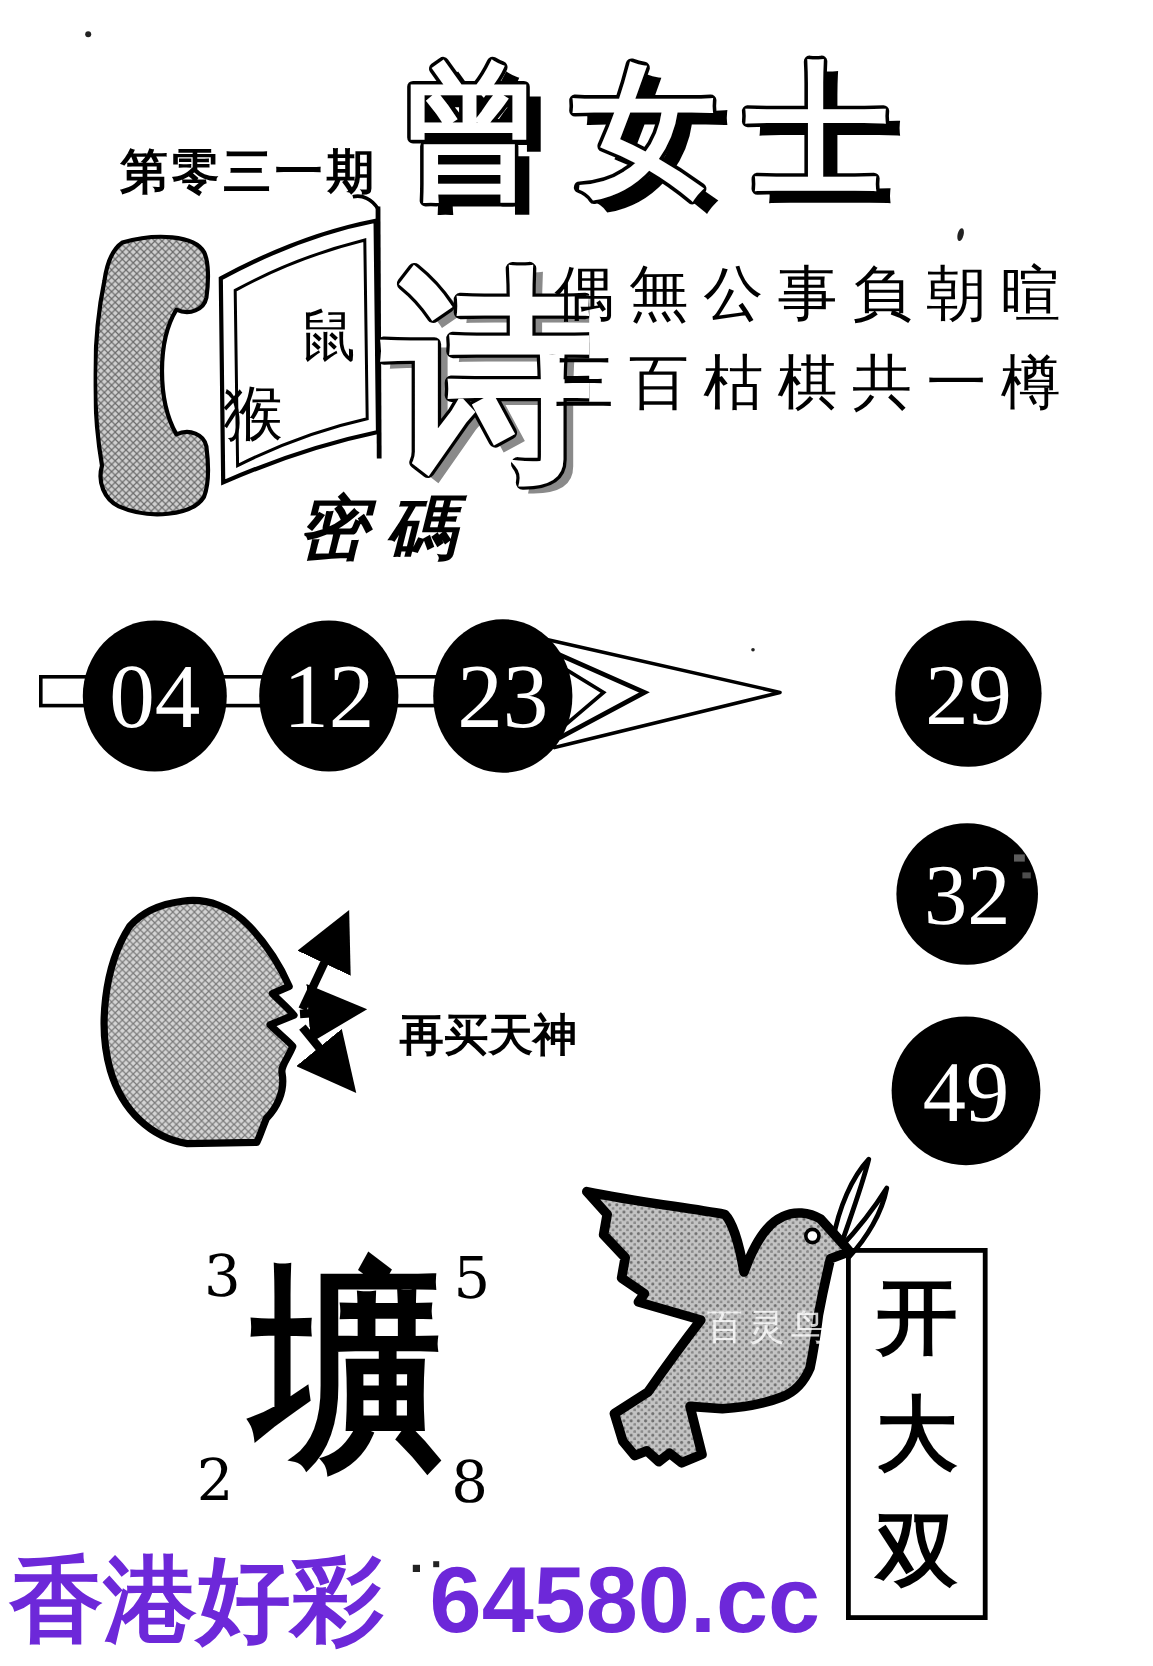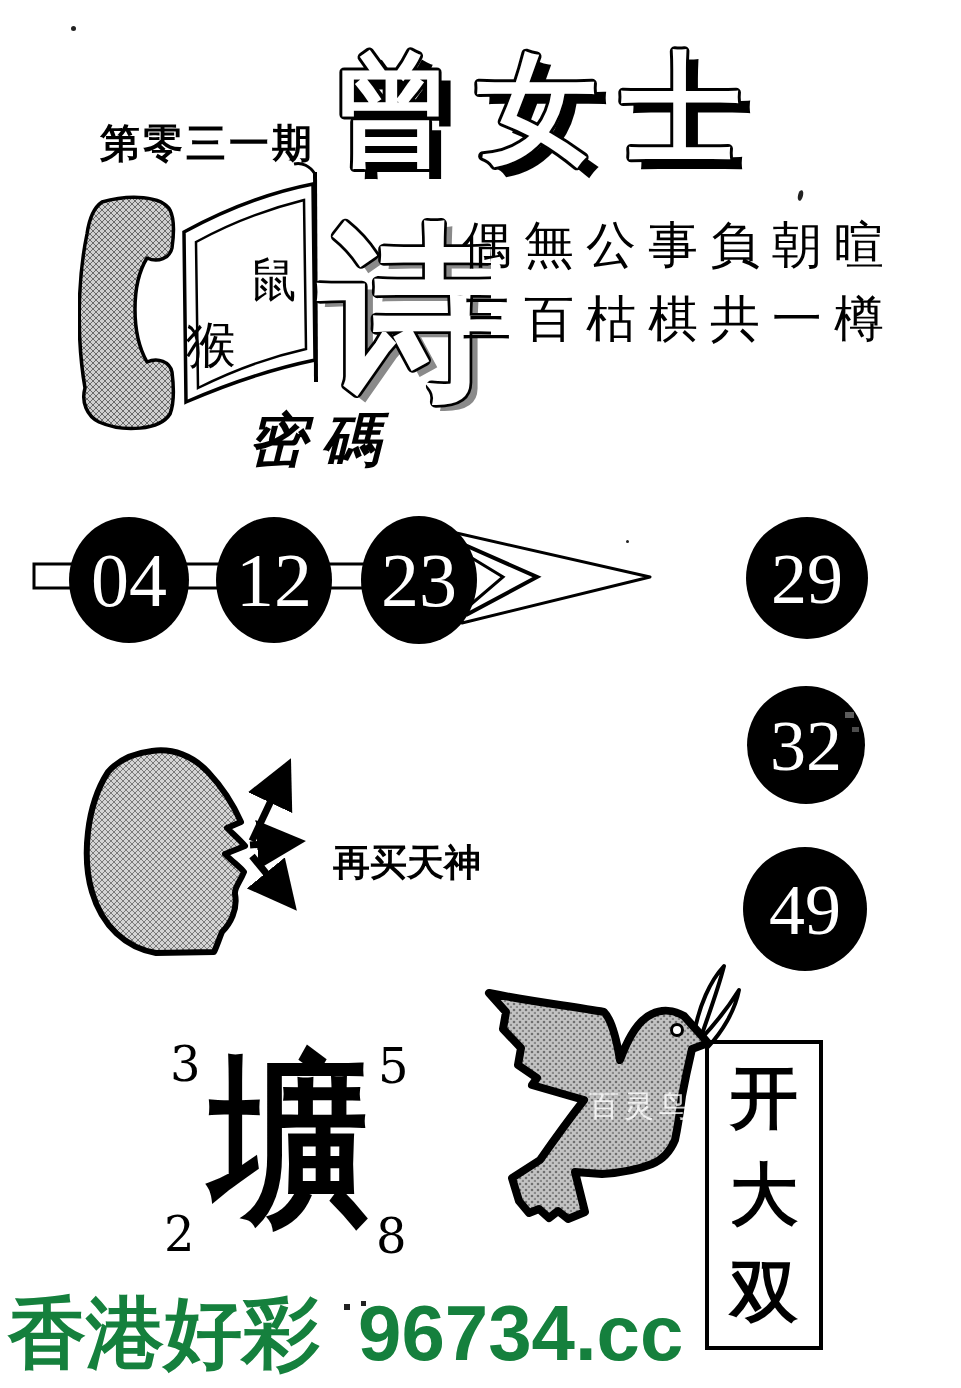--- a/index.html
+++ b/index.html
@@ -38,21 +38,21 @@
   }
   .verdict-box{
     left:705px;top:1040px;width:110px;height:290px;border:4px solid #000;
     display:flex;flex-direction:column;align-items:center;justify-content:space-around;
     padding:6px 0;
   }
   .verdict-char{font-size:68px;font-weight:800;line-height:1;
     font-family:"Liberation Serif",serif;}
   .footer{
     left:8px;top:1294px;display:flex;align-items:baseline;gap:38px;
-    font-size:78px;font-weight:800;color:#15803d;line-height:1;white-space:nowrap;
+    font-size:78px;font-weight:800;color:#6d28d9;line-height:1;white-space:nowrap;
   }
   .speck{background:#222;border-radius:50%;}
   svg text{font-family:"Liberation Serif",serif;}
 </style>
 </head>
 <body>
 
 <div class="sheet">
 
   <div class="abs issue-label">第零三一期</div>
@@ -178,21 +178,21 @@
   </svg>
 
   <div class="abs verdict-box">
     <div class="verdict-char">开</div>
     <div class="verdict-char">大</div>
     <div class="verdict-char">双</div>
   </div>
 
   <div class="abs footer">
     <span>香港好彩</span>
-    <span>96734.cc</span>
+    <span>64580.cc</span>
   </div>
 
   <div class="abs speck" style="left:71px;top:26px;width:5px;height:5px;"></div>
   <div class="abs speck" style="left:798px;top:190px;width:5px;height:11px;transform:rotate(14deg);"></div>
   <div class="abs speck" style="left:626px;top:540px;width:3px;height:3px;"></div>
   <div class="abs speck" style="left:344px;top:1304px;width:6px;height:6px;border-radius:0;"></div>
   <div class="abs speck" style="left:361px;top:1301px;width:5px;height:5px;border-radius:0;"></div>
 
 </div>
 

